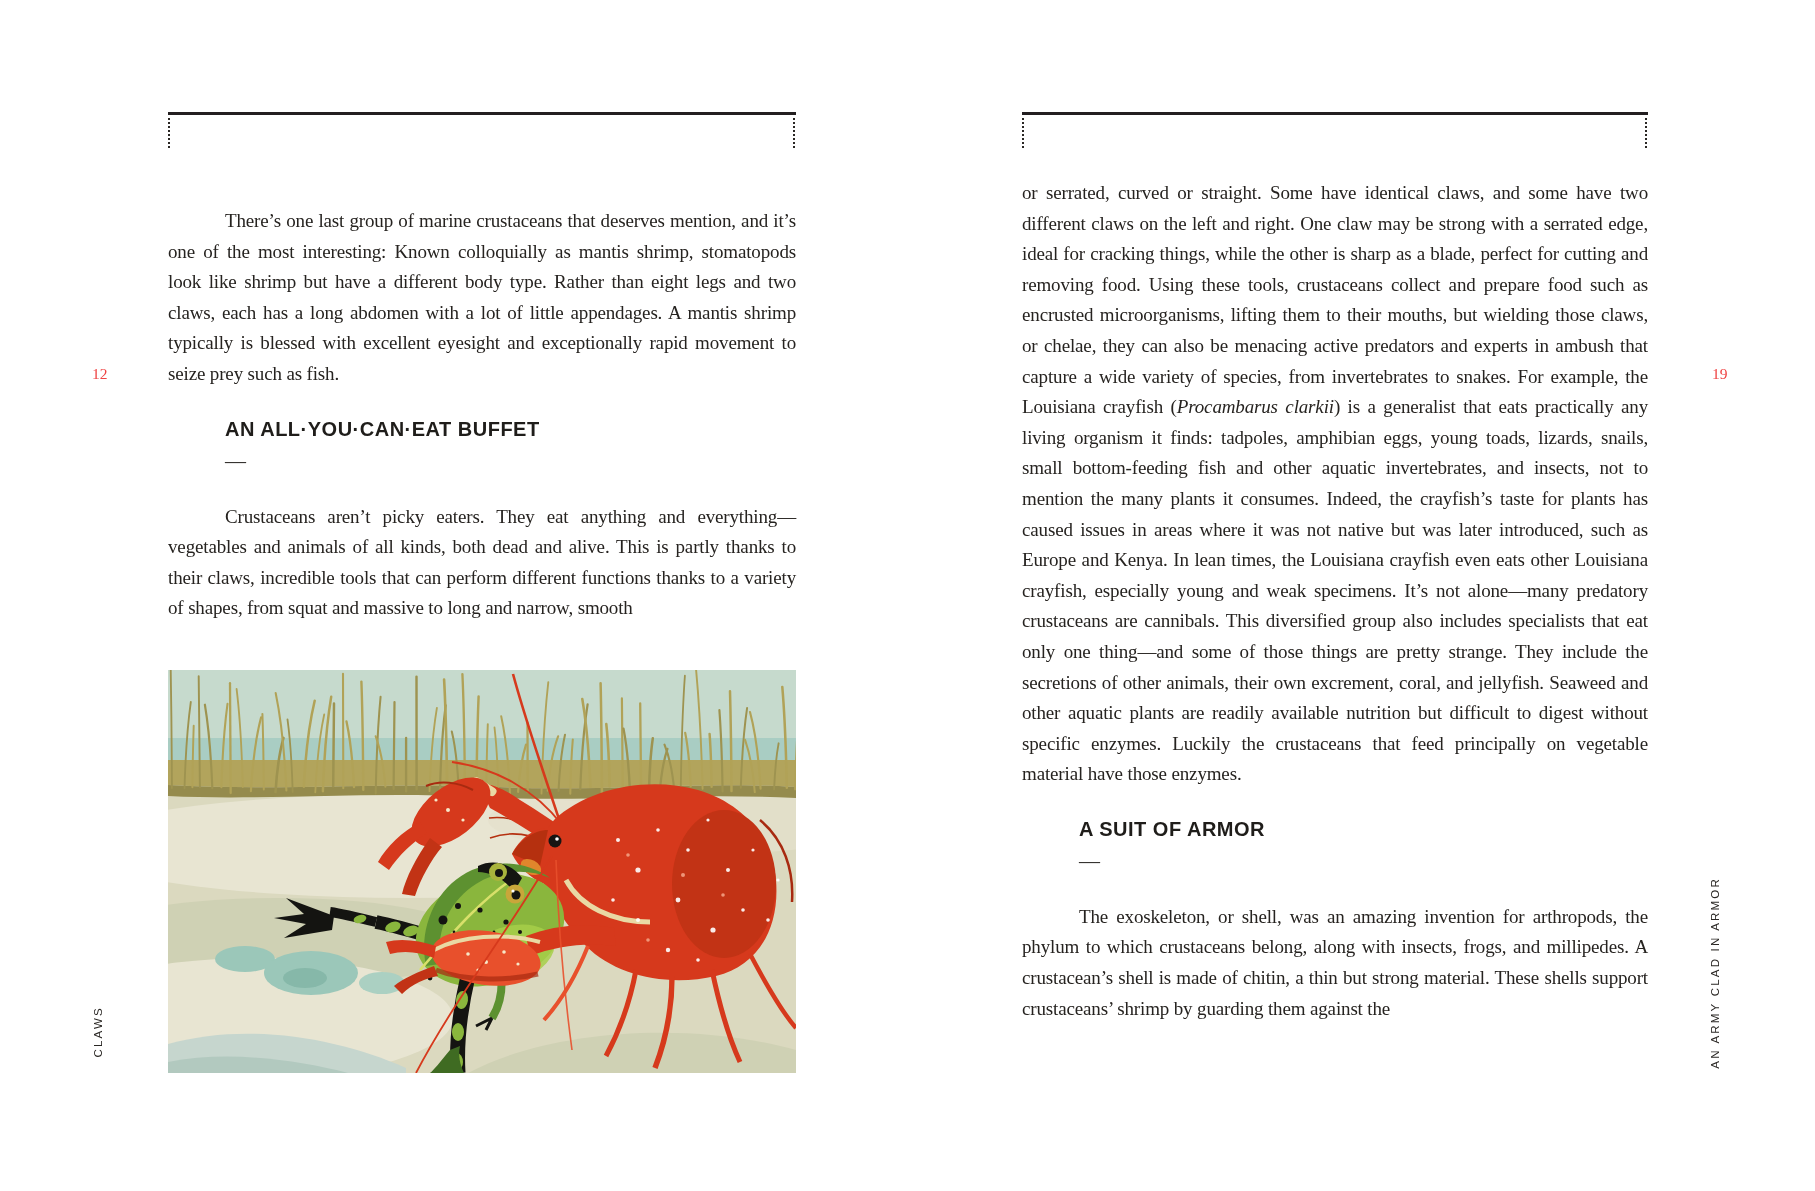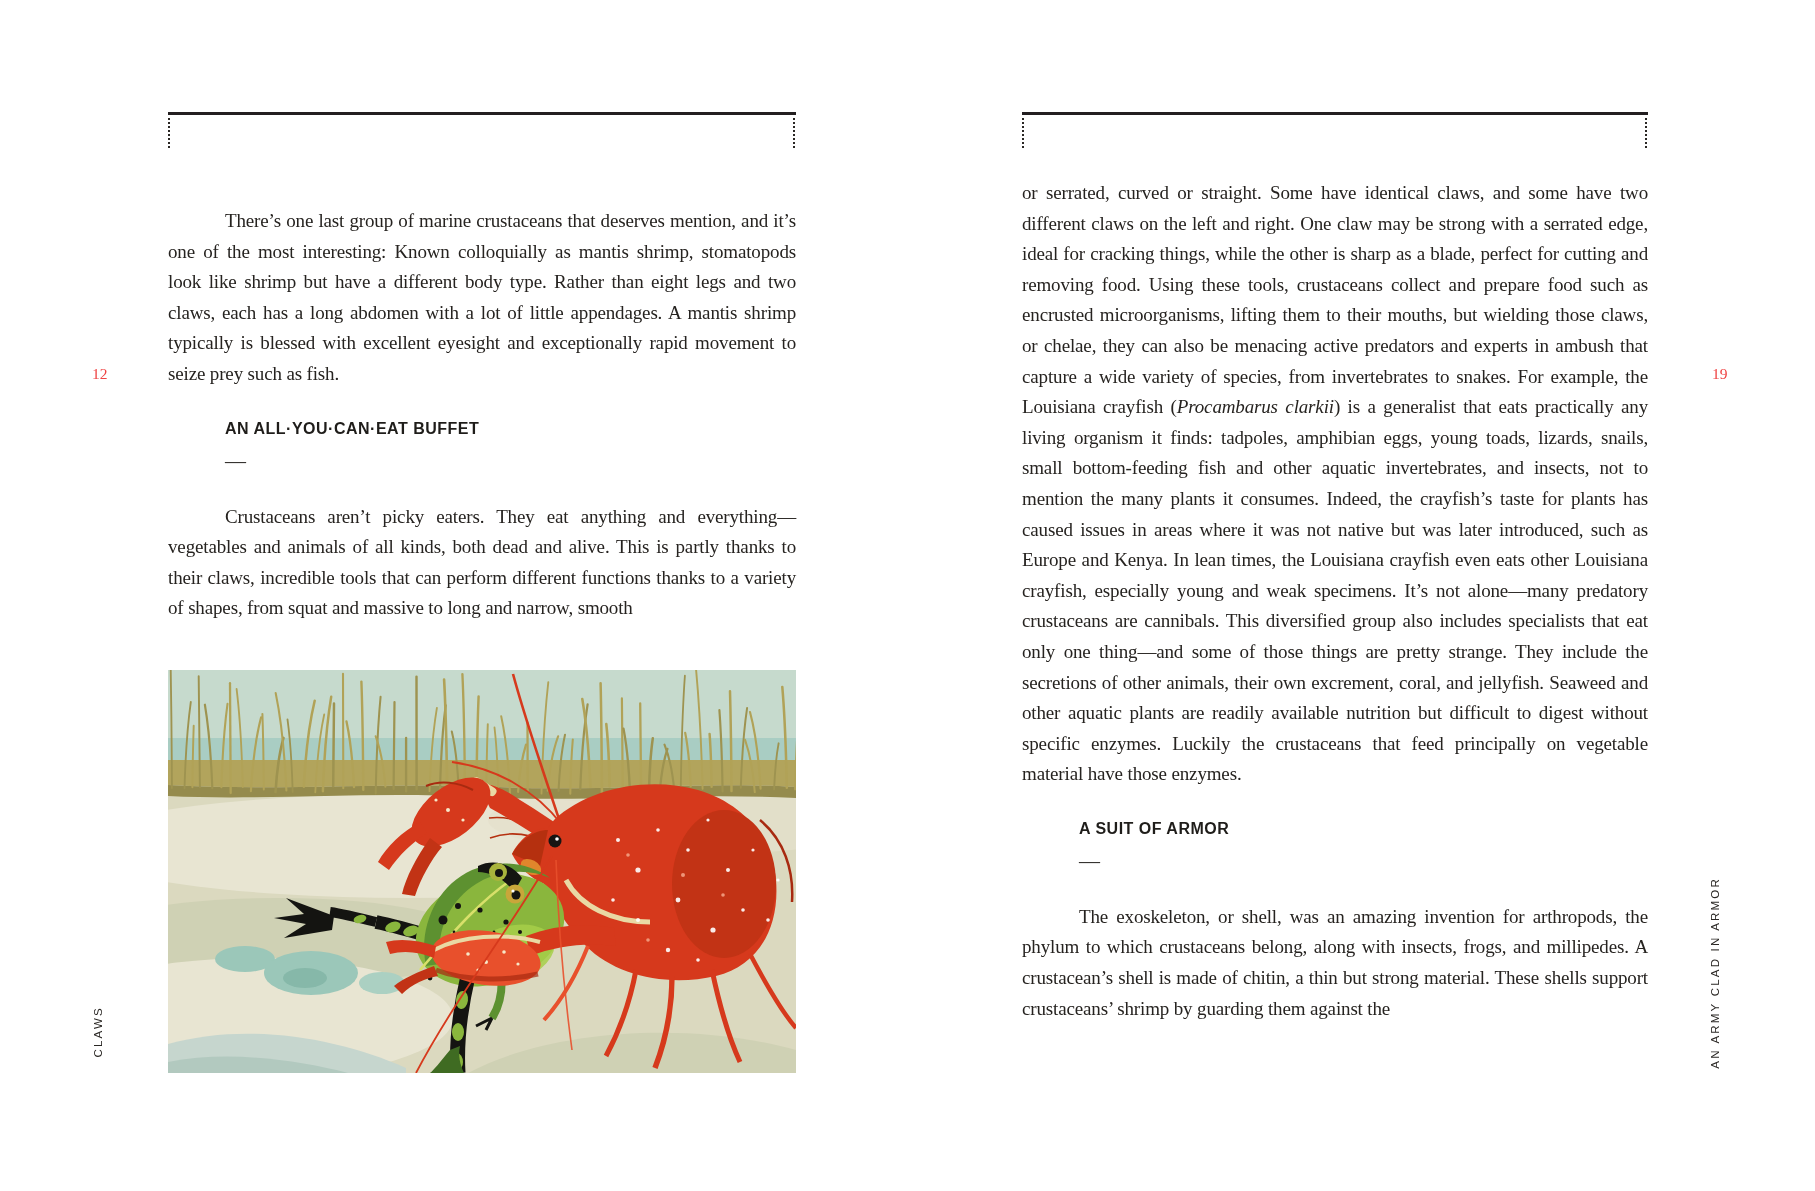--- a/index.html
+++ b/index.html
@@ -14,21 +14,21 @@
   .text-col{
     position:absolute;top:178px;
     font-size:19px;line-height:30.6px;letter-spacing:-0.15px;
     text-align:justify;color:#262320;
   }
   .para{margin:0;text-align:justify;}
   .para.indent{text-indent:57px;margin-top:28px;}
   .para i{font-style:italic;}
   .section-heading{
     font-family:"Liberation Sans","DejaVu Sans",sans-serif;
-    font-weight:700;font-size:16px;letter-spacing:0.5px;color:#1f1d1a;
+    font-weight:700;font-size:20px;letter-spacing:0.5px;color:#1f1d1a;
     margin:28px 0 0 57px;text-align:left;line-height:22px;
   }
   .heading-dash{
     margin:8px 0 6px 57px;text-align:left;font-size:21px;line-height:26px;color:#2a2724;
   }
   .page-num{
     position:absolute;top:365px;font-size:15.5px;color:#ef4444;
     font-family:"Liberation Serif",serif;
     text-align:right;
   }

